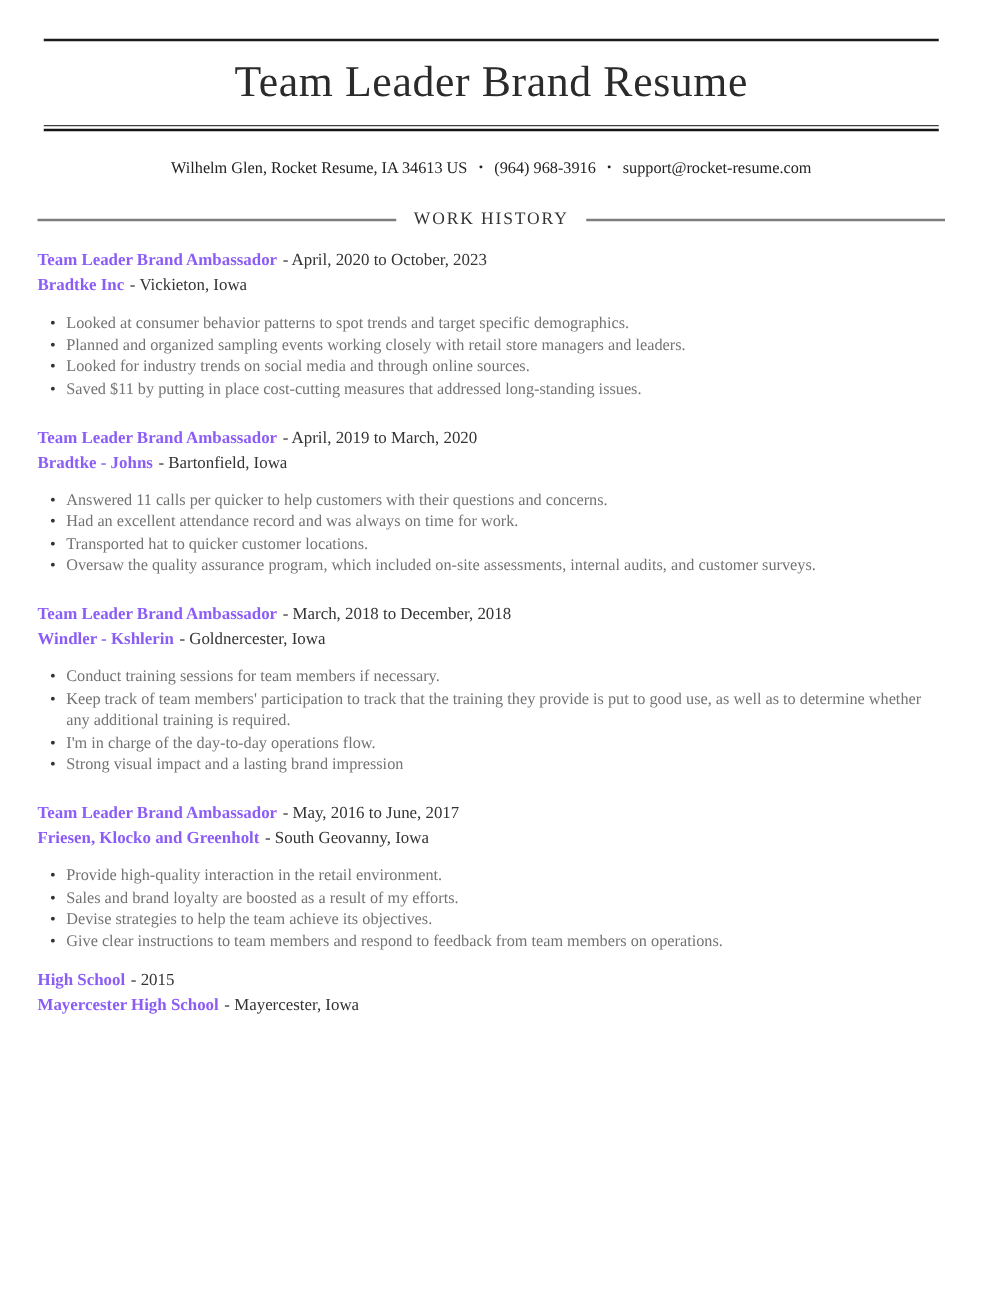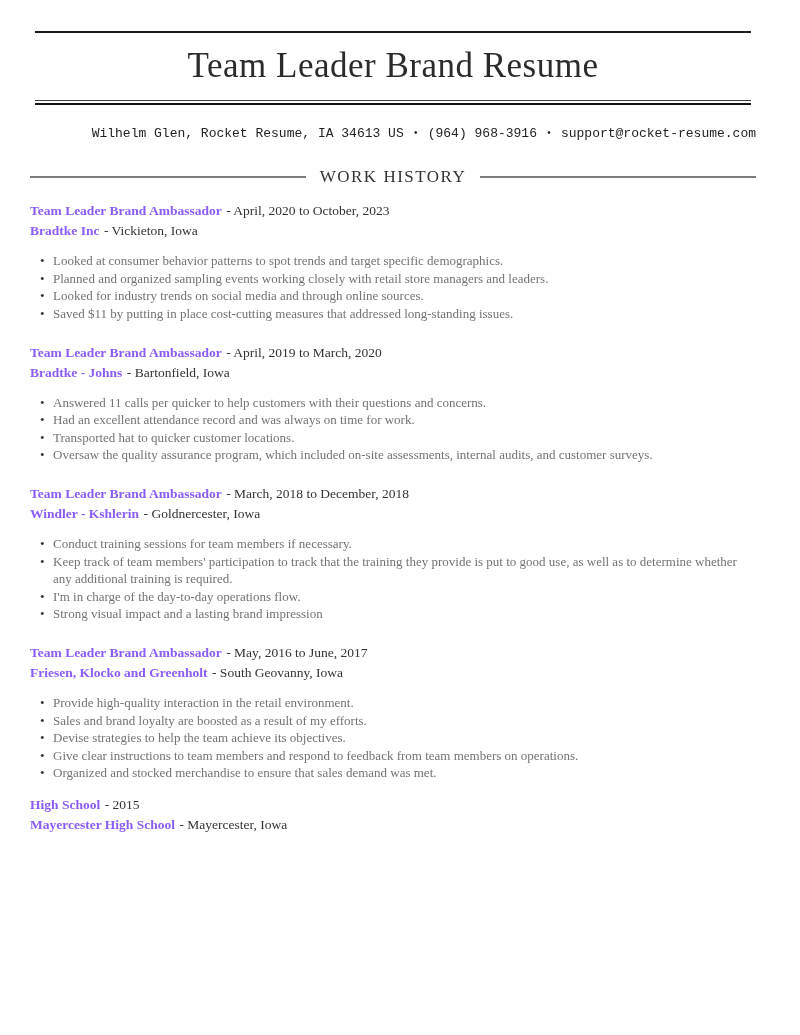--- a/index.html
+++ b/index.html
@@ -37,26 +37,25 @@
     font-weight: 400;
     text-align: center;
     color: #2b2b2b;
     letter-spacing: 0.5px;
     line-height: 1.15;
     margin: 13px 0 14px 0;
   }
 
   
   .contact {
-    text-align: right;
+    text-align: center;
     font-size: 13px;
     color: #222222;
     margin-top: 21px;
     line-height: 16px;
-    font-family: Liberation Mono, monospace;
   }
   .contact .sep {
     display: inline-block;
     margin: 0 9px;
     font-size: 10px;
     vertical-align: 1px;
   }
 
   
   .section-header {
@@ -65,21 +64,21 @@
     margin-top: 25px;
   }
   .section-header.education { margin-top: 19px; }
   .section-header .line {
     flex: 1;
     height: 2px;
     background: #7d7d7d;
   }
   .section-header .text {
     margin: 0 14px;
-    font-size: 17px;
+    font-size: 14px;
     letter-spacing: 1.5px;
     color: #333333;
     white-space: nowrap;
   }
 
   
   .job { margin-top: 20px; }
   .section-header + .job { margin-top: 14px; }
   .job-line {
     font-size: 13.5px;
@@ -172,21 +171,20 @@
   </div>
 
   <div class="job">
     <div class="job-line"><span class="b">Team Leader Brand Ambassador</span><span class="rest">- May, 2016 to June, 2017</span></div>
     <div class="job-line"><span class="b">Friesen, Klocko and Greenholt</span><span class="rest">- South Geovanny, Iowa</span></div>
     <ul class="bullets">
       <li>Provide high-quality interaction in the retail environment.</li>
       <li>Sales and brand loyalty are boosted as a result of my efforts.</li>
       <li>Devise strategies to help the team achieve its objectives.</li>
       <li>Give clear instructions to team members and respond to feedback from team members on operations.</li>
-      <li>Organized and stocked merchandise to ensure that sales demand was met.</li>
     </ul>
   </div>
 
 
   <div class="edu">
     <div class="job-line"><span class="b">High School</span><span class="rest">- 2015</span></div>
     <div class="job-line"><span class="b">Mayercester High School</span><span class="rest">- Mayercester, Iowa</span></div>
   </div>
 
 </div>

